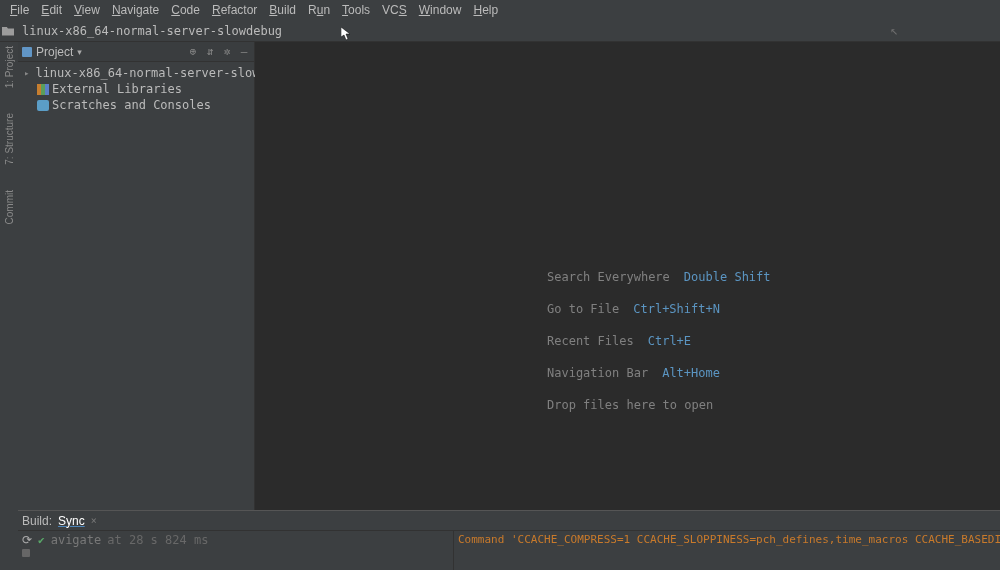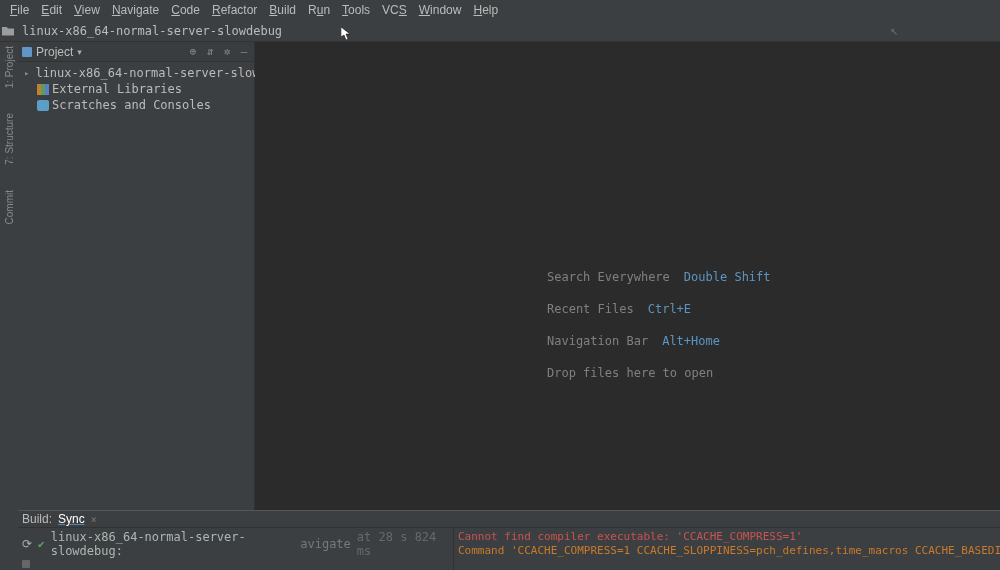--- a/index.html
+++ b/index.html
@@ -275,20 +275,24 @@
   </div>
 </div>
 
 <div class="editor-area">
   <div class="editor-hints">
     <div class="hint-row">
       <span class="hint-label">Search Everywhere</span>
       <span class="hint-key">Double Shift</span>
     </div>
     <div class="hint-row">
+      <span class="hint-label">Go to File</span>
+      <span class="hint-key">Ctrl+Shift+N</span>
+    </div>
+    <div class="hint-row">
       <span class="hint-label">Recent Files</span>
       <span class="hint-key">Ctrl+E</span>
     </div>
     <div class="hint-row">
       <span class="hint-label">Navigation Bar</span>
       <span class="hint-key">Alt+Home</span>
     </div>
     <div class="hint-row">
       <span class="hint-drop">Drop files here to open</span>
     </div>
@@ -299,30 +303,28 @@
   <div class="build-tabs">
     <span class="build-tab-label">Build:</span>
     <span class="build-tab-sync">Sync</span>
     <span class="sync-x">×</span>
   </div>
   <div class="build-body">
     <div class="build-left">
       <div class="build-row1">
         <span class="refresh-icon">⟳</span>
         <span class="check-icon">✔</span>
-        <span class="build-proj">linux-x86_64-normal-server-slowdebug:</span>
         <span class="build-finished">avigate</span>
         <span class="build-time">at 28 s 824 ms</span>
       </div>
       <div class="build-row1">
         <span class="stop-icon"></span>
       </div>
     </div>
     <div class="build-right">
-      <div>Cannot find compiler executable: 'CCACHE_COMPRESS=1'</div>
       <div class="warn">Command 'CCACHE_COMPRESS=1 CCACHE_SLOPPINESS=pch_defines,time_macros CCACHE_BASEDIR=/home/jiajia</div>
     </div>
   </div>
 </div>
 
 <div class="cursor">
   <svg width="10" height="14" viewBox="0 0 10 14">
       <path d="M0 0 L0 10 L3 8 L5 13 L7 12 L5 7 L9 7 Z" fill="#ffffff" stroke="#000" stroke-width="0.5"></path>
     </svg>
 </div>

